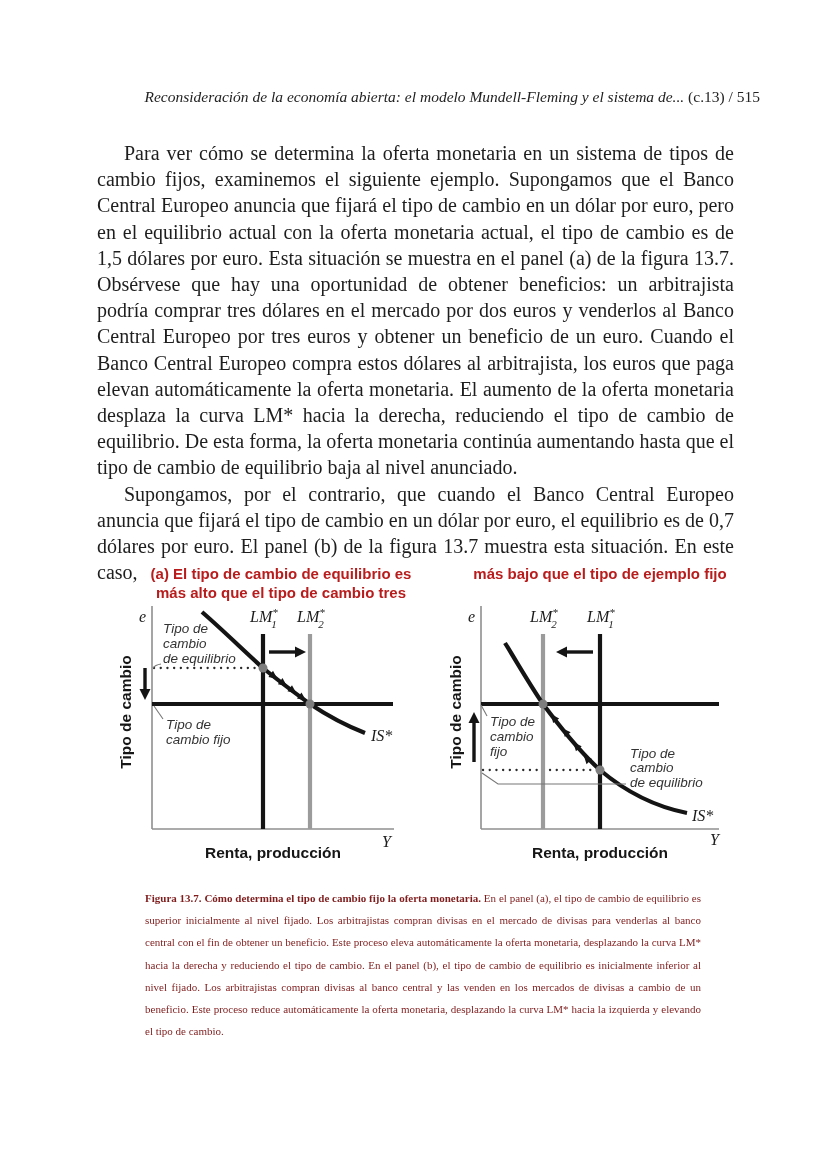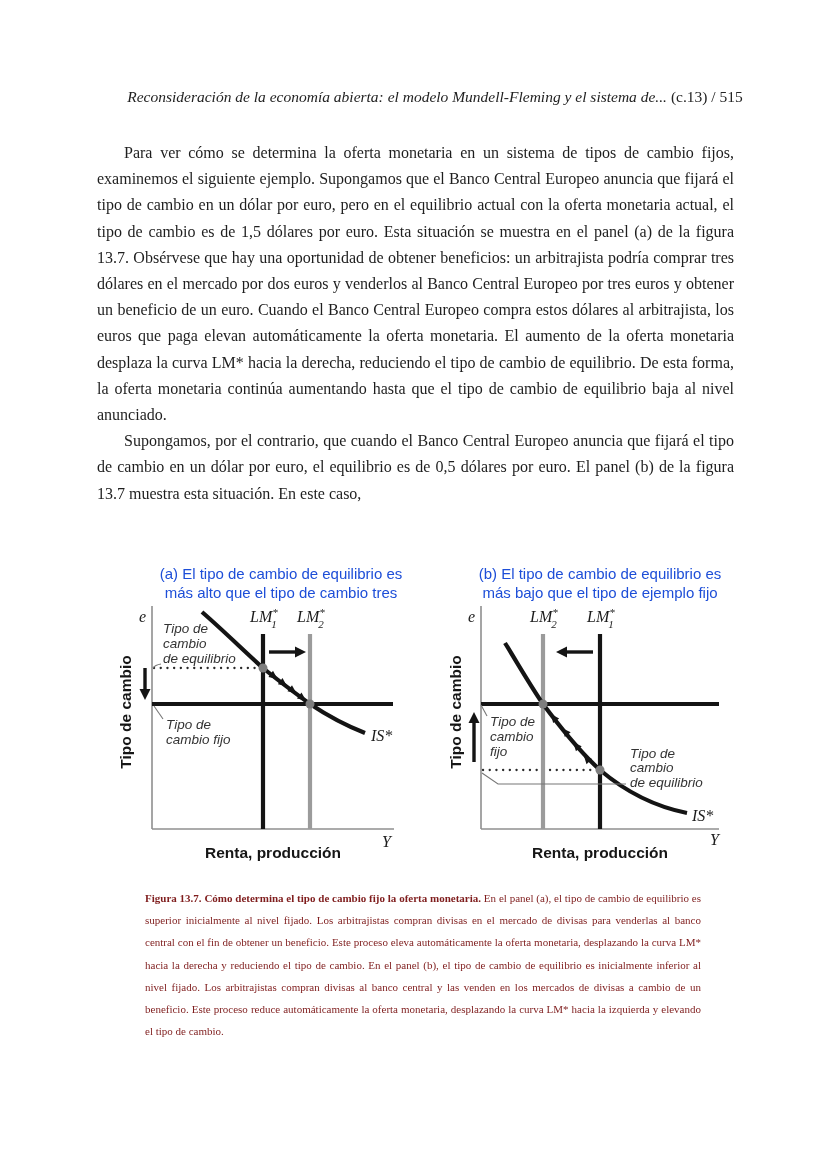--- a/index.html
+++ b/index.html
@@ -4,34 +4,34 @@
 <style>
   html,body{margin:0;padding:0;background:#e8e8e8;}
   .page{
     position:relative;width:828px;height:1168px;background:#ffffff;
     margin:0 auto;overflow:hidden;
     font-family:"Liberation Serif",serif;color:#1c1c1c;
   }
   
   .running-header{
     position:absolute;top:88px;left:110px;width:650px;
-    text-align:center;font-size:15.5px;color:#222;
+    text-align:right;font-size:15.5px;color:#222;
   }
   .running-header .rt{font-style:italic;}
   
   .body-text{
     position:absolute;top:140px;left:97px;width:637px;
-    font-size:16px;line-height:26.2px;text-align:justify;color:#1e1e1e;
+    font-size:20px;line-height:26.2px;text-align:justify;color:#1e1e1e;
   }
   .body-text p{margin:0;text-indent:27px;}
   
   .panel-title{
     position:absolute;top:564px;width:330px;text-align:center;
-    font-family:"Liberation Sans",sans-serif;font-weight:normal;
-    font-size:15px;line-height:19px;color:#1d4ed8;
+    font-family:"Liberation Sans",sans-serif;font-weight:bold;
+    font-size:15px;line-height:19px;color:#b91c1c;
   }
   .panel-title.a{left:116px;}
   .panel-title.b{left:435px;}
   
   .y-axis-title{
     position:absolute;width:160px;height:18px;text-align:center;
     font-family:"Liberation Sans",sans-serif;font-weight:bold;
     font-size:15.5px;color:#161616;transform:rotate(-90deg);
   }
   .y-axis-title.a{left:46px;top:703px;}
@@ -62,29 +62,28 @@
 </style>
 </head>
 <body>
 
 <div class="page">
 
   <div class="running-header"><span class="rt">Reconsideración de la economía abierta: el modelo Mundell-Fleming y el sistema de...</span><span> </span><span>(c.13) / 515</span></div>
 
   <div class="body-text">
     <p>Para ver cómo se determina la oferta monetaria en un sistema de tipos de cambio fijos, examinemos el siguiente ejemplo. Supongamos que el Banco Central Europeo anuncia que fijará el tipo de cambio en un dólar por euro, pero en el equilibrio actual con la oferta monetaria actual, el tipo de cambio es de 1,5 dólares por euro. Esta situación se muestra en el panel (a) de la figura 13.7. Obsérvese que hay una oportunidad de obtener beneficios: un arbitrajista podría comprar tres dólares en el mercado por dos euros y venderlos al Banco Central Europeo por tres euros y obtener un beneficio de un euro. Cuando el Banco Central Europeo compra estos dólares al arbitrajista, los euros que paga elevan automáticamente la oferta monetaria. El aumento de la oferta monetaria desplaza la curva LM* hacia la derecha, reduciendo el tipo de cambio de equilibrio. De esta forma, la oferta monetaria continúa aumentando hasta que el tipo de cambio de equilibrio baja al nivel anunciado.</p>
-    <p>Supongamos, por el contrario, que cuando el Banco Central Europeo anuncia que fijará el tipo de cambio en un dólar por euro, el equilibrio es de 0,5 dólares por euro. El panel (b) de la figura 13.7 muestra esta situación. En este caso,</p>
+    <p>Supongamos, por el contrario, que cuando el Banco Central Europeo anuncia que fijará el tipo de cambio en un dólar por euro, el equilibrio es de 0,7 dólares por euro. El panel (b) de la figura 13.7 muestra esta situación. En este caso,</p>
   </div>
 
   <div class="panel-title a">
     <div>(a) El tipo de cambio de equilibrio es</div>
     <div>más alto que el tipo de cambio tres</div>
   </div>
   <div class="panel-title b">
-    <div>(b) El tipo de cambio de equilibrio es</div>
     <div>más bajo que el tipo de ejemplo fijo</div>
   </div>
 
   <div class="y-axis-title a">Tipo de cambio</div>
   <div class="y-axis-title b">Tipo de cambio</div>
 
   <svg class="plot a" width="320" height="275" viewBox="0 0 320 275">
 
     <line class="axis" x1="52" y1="6" x2="52" y2="229"></line>
     <line class="axis" x1="52" y1="229" x2="294" y2="229"></line>

